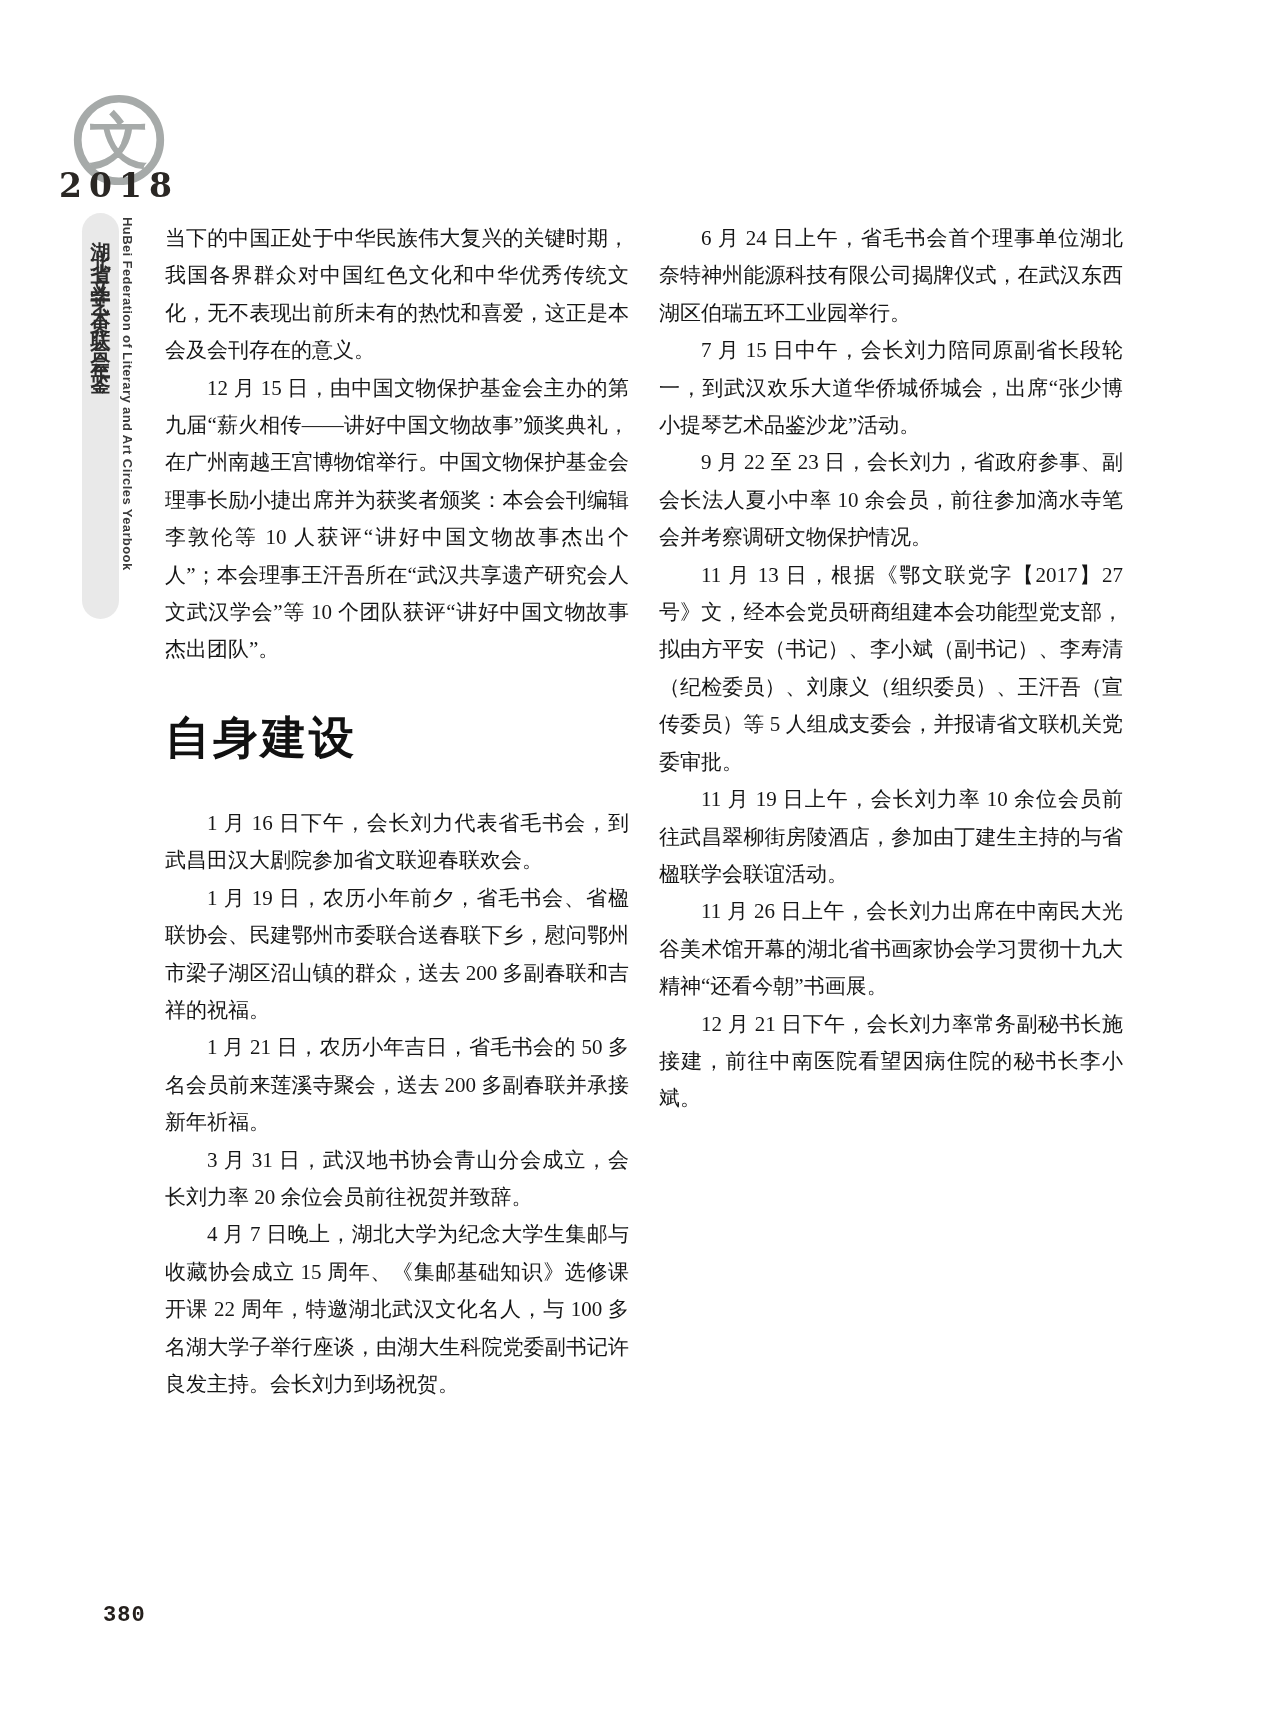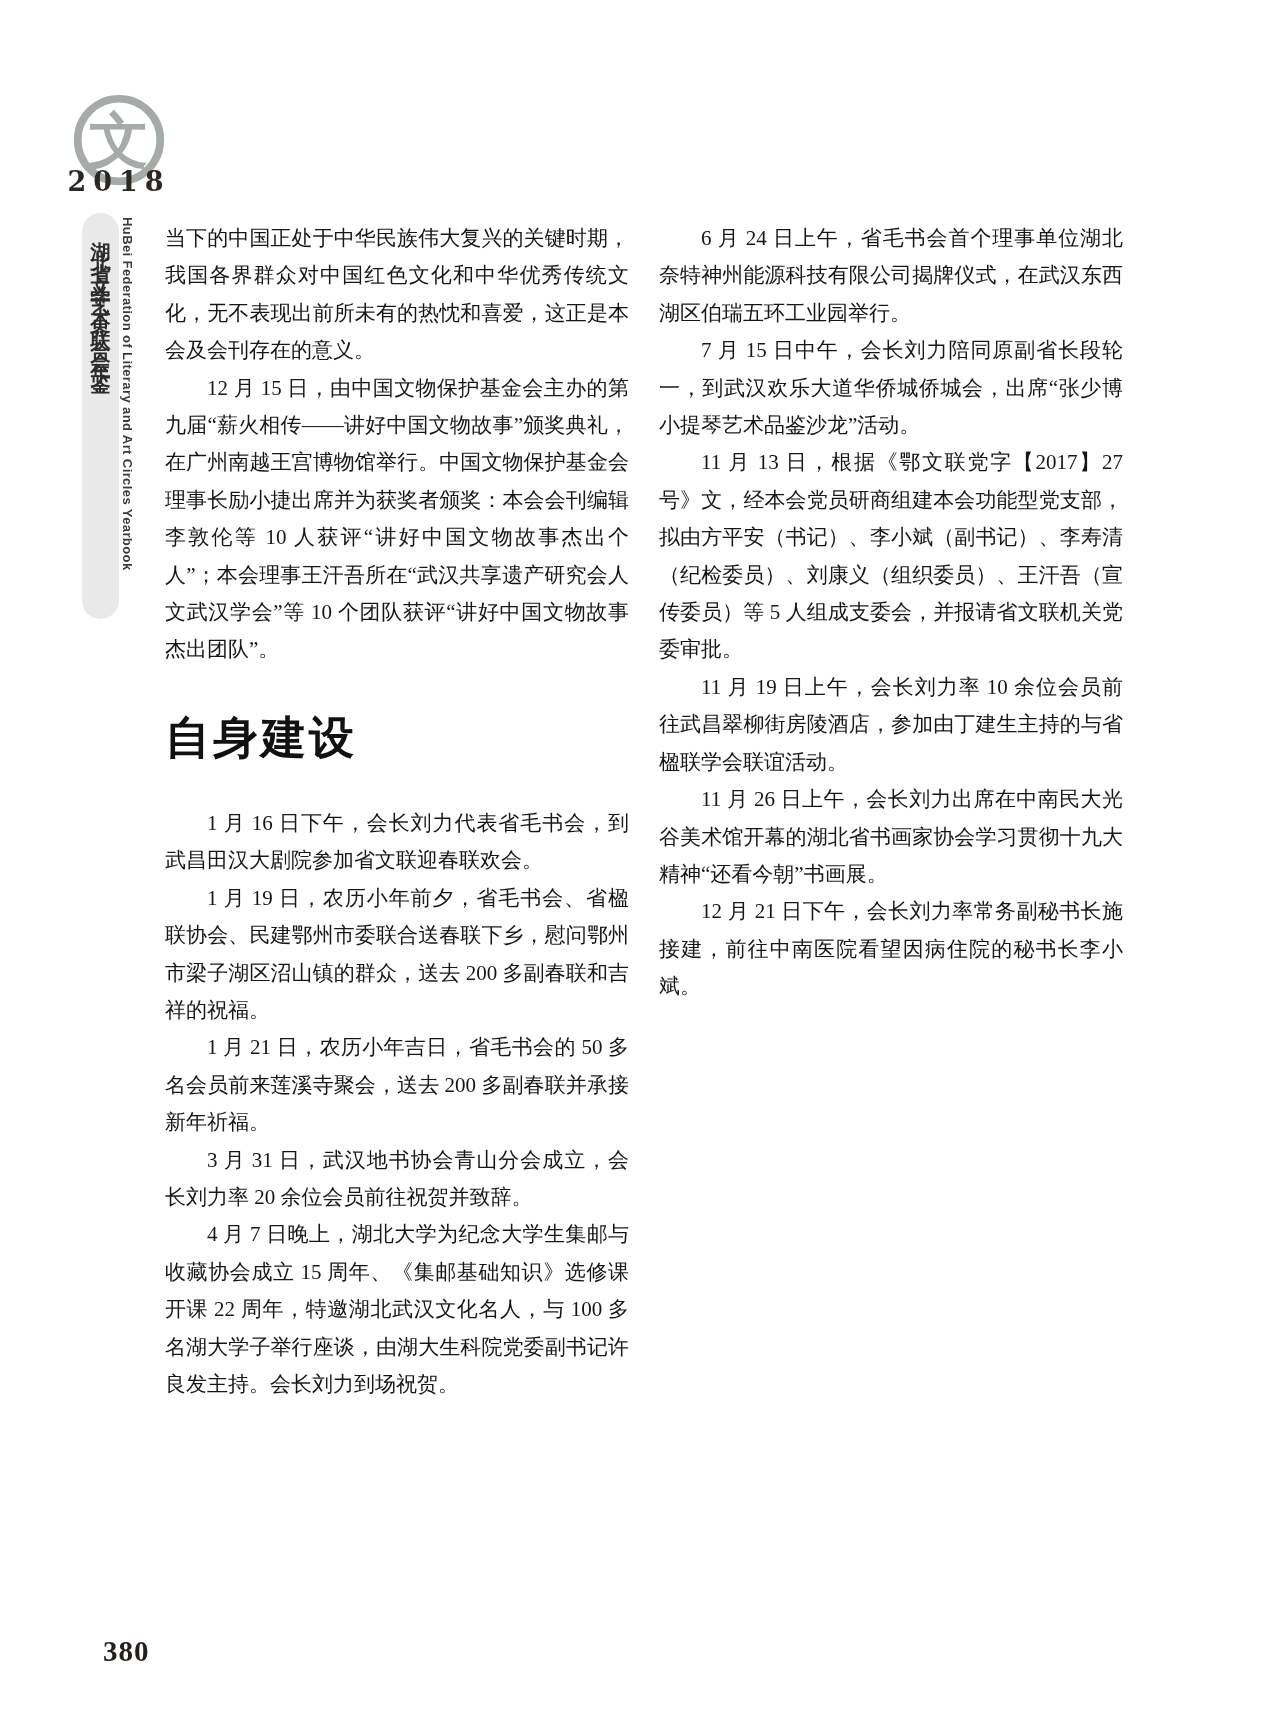--- a/index.html
+++ b/index.html
@@ -15,21 +15,21 @@
   
   .logo-wrap{
     position:absolute; left:70px; top:92px; width:98px; height:96px;
     text-align:center;
   }
   .year{
     position:absolute; left:58px; top:166px; width:122px;
     text-align:center;
     font-family:"DejaVu Serif","Liberation Serif",serif;
     font-weight:bold;
-    font-size:27px;
+    font-size:33px;
     letter-spacing:7px;
     color:#2a2724;
   }
   
   .strip-cn{
     position:absolute; left:82px; top:213px;
     width:37px; height:406px;
     background:#e9e9e9;
     border-radius:19px;
     writing-mode:vertical-rl;
@@ -73,26 +73,25 @@
     font-size:45px;
     line-height:1.2;
     letter-spacing:3px;
     text-indent:0;
     margin:42px 0 40px 0;
     color:#111111;
   }
   
   .pageno{
     position:absolute; left:103px; top:1603px;
-    font-family:Liberation Serif, serif;
+    font-family:Liberation Mono, monospace;
     font-weight:bold;
-    font-size:29px;
+    font-size:22px;
     letter-spacing:1px;
     color:#241f1c;
-    margin-top:32px;
   }
 </style>
 </head>
 <body>
 
 <div class="page">
 
   <div class="logo-wrap">
     <svg width="98" height="96" viewBox="0 0 100 100">
       <circle cx="50" cy="50" r="43" fill="none" stroke="#a6aaa9" stroke-width="8"></circle>
@@ -112,20 +111,21 @@
         <h2 class="section-header">自身建设</h2>
         <p class="">1 月 16 日下午，会长刘力代表省毛书会，到武昌田汉大剧院参加省文联迎春联欢会。</p>
         <p class="">1 月 19 日，农历小年前夕，省毛书会、省楹联协会、民建鄂州市委联合送春联下乡，慰问鄂州市梁子湖区沼山镇的群众，送去 200 多副春联和吉祥的祝福。</p>
         <p class="">1 月 21 日，农历小年吉日，省毛书会的 50 多名会员前来莲溪寺聚会，送去 200 多副春联并承接新年祈福。</p>
         <p class="">3 月 31 日，武汉地书协会青山分会成立，会长刘力率 20 余位会员前往祝贺并致辞。</p>
         <p class="">4 月 7 日晚上，湖北大学为纪念大学生集邮与收藏协会成立 15 周年、《集邮基础知识》选修课开课 22 周年，特邀湖北武汉文化名人，与 100 多名湖大学子举行座谈，由湖大生科院党委副书记许良发主持。会长刘力到场祝贺。</p>
       </section>
     <section class="col">
         <p class="">6 月 24 日上午，省毛书会首个理事单位湖北奈特神州能源科技有限公司揭牌仪式，在武汉东西湖区伯瑞五环工业园举行。</p>
         <p class="">7 月 15 日中午，会长刘力陪同原副省长段轮一，到武汉欢乐大道华侨城侨城会，出席“张少博小提琴艺术品鉴沙龙”活动。</p>
+        <p class="">9 月 22 至 23 日，会长刘力，省政府参事、副会长法人夏小中率 10 余会员，前往参加滴水寺笔会并考察调研文物保护情况。</p>
         <p class="">11 月 13 日，根据《鄂文联党字【2017】27 号》文，经本会党员研商组建本会功能型党支部，拟由方平安（书记）、李小斌（副书记）、李寿清（纪检委员）、刘康义（组织委员）、王汗吾（宣传委员）等 5 人组成支委会，并报请省文联机关党委审批。</p>
         <p class="">11 月 19 日上午，会长刘力率 10 余位会员前往武昌翠柳街房陵酒店，参加由丁建生主持的与省楹联学会联谊活动。</p>
         <p class="">11 月 26 日上午，会长刘力出席在中南民大光谷美术馆开幕的湖北省书画家协会学习贯彻十九大精神“还看今朝”书画展。</p>
         <p class="">12 月 21 日下午，会长刘力率常务副秘书长施接建，前往中南医院看望因病住院的秘书长李小斌。</p>
       </section>
   </main>
 
   <div class="pageno">380</div>
 
 </div>

